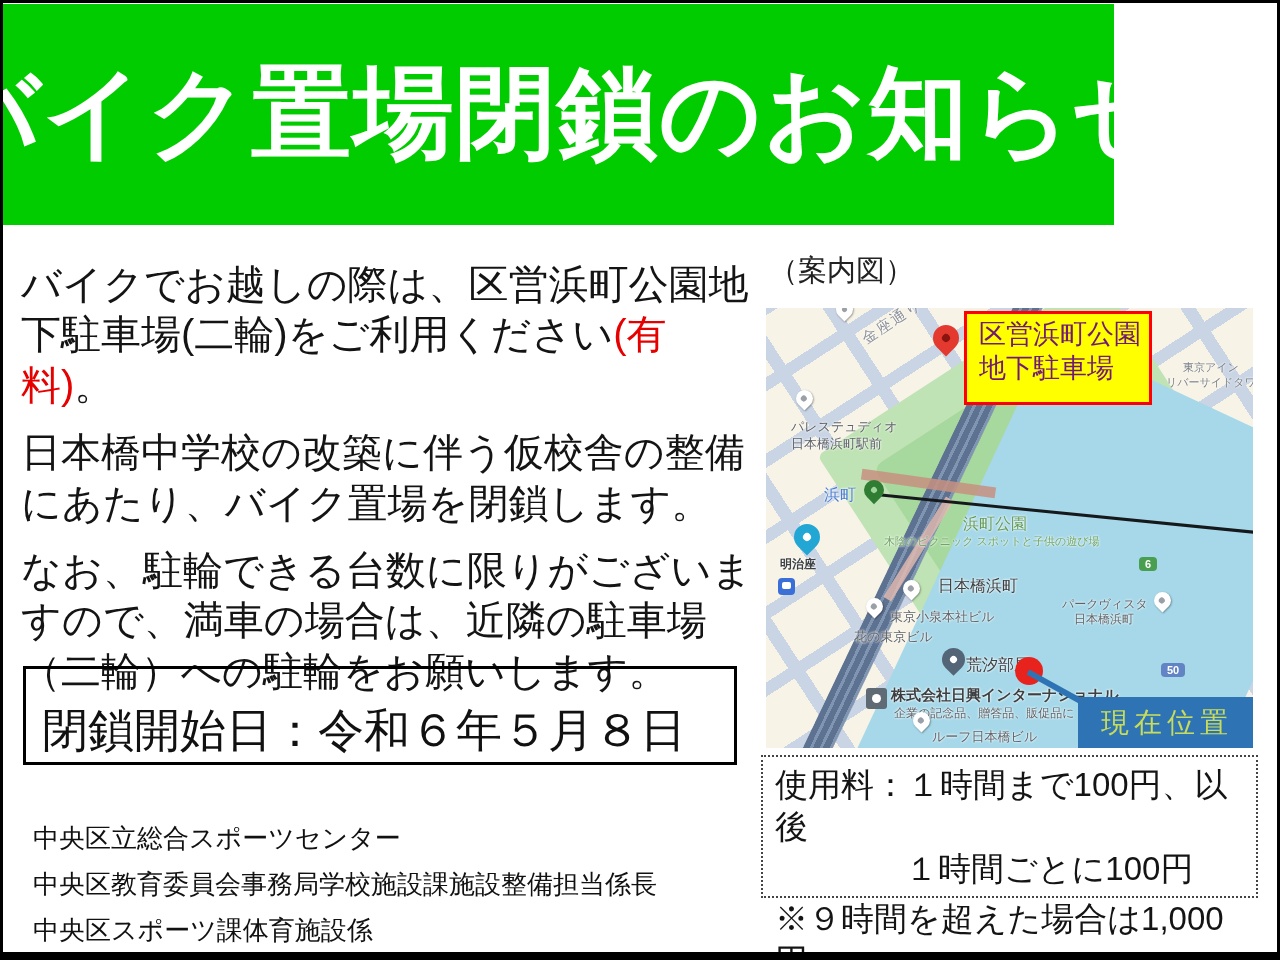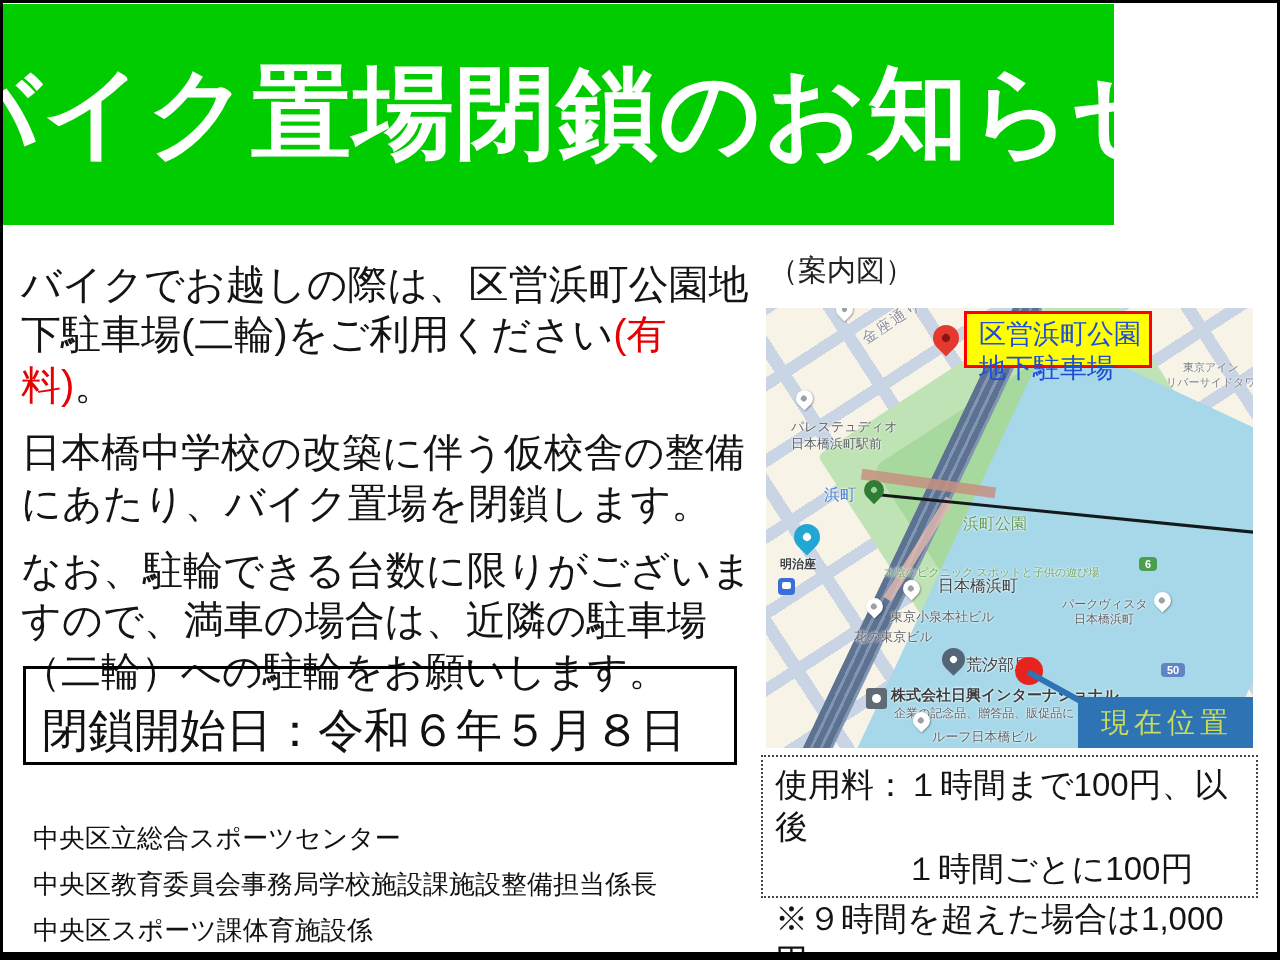--- a/index.html
+++ b/index.html
@@ -48,21 +48,21 @@
   .mlabel{position:absolute;white-space:nowrap;color:#5f6368;font-size:13px;z-index:7;
           text-shadow:0 0 2px #fff,0 0 3px #fff;}
   .street{left:92px;top:4px;transform:rotate(-34deg);color:#8d9199;font-size:15px;letter-spacing:2px;}
   .tower1{left:417px;top:52px;font-size:11px;color:#7d8287;}
   .tower2{left:400px;top:67px;font-size:11px;color:#7d8287;}
   .palace1{left:25px;top:110px;}
   .palace2{left:25px;top:127px;}
   .hamacho{left:58px;top:177px;color:#4a7fd1;font-size:16px;}
   .meijiza{left:14px;top:248px;color:#3c4043;font-size:12px;font-weight:bold;}
   .parkname{left:197px;top:206px;color:#649b5a;font-size:16px;}
-  .parkdesc{left:118px;top:226px;color:#6fa567;font-size:11px;margin-top:31px;}
+  .parkdesc{left:118px;top:226px;color:#6fa567;font-size:11px;}
   .area{left:172px;top:268px;color:#3c4043;font-size:16px;}
   .koizumi{left:124px;top:300px;}
   .hana{left:88px;top:320px;}
   .pv1{left:296px;top:288px;font-size:12px;}
   .pv2{left:308px;top:303px;font-size:12px;}
   .arashio{left:200px;top:347px;color:#3c4043;font-size:16px;}
   .nikko{left:125px;top:378px;color:#3c4043;font-size:15px;font-weight:bold;}
   .nikkodesc{left:128px;top:397px;font-size:12px;}
   .roof{left:166px;top:420px;}
   
@@ -89,23 +89,23 @@
   .pin-dark::after{background:#fff;}
   .sticon{position:absolute;left:12px;top:270px;width:17px;height:17px;background:#3a6fd8;
           border-radius:4px;z-index:7;}
   .sticon::after{content:"";position:absolute;left:4px;top:4px;width:9px;height:7px;
           background:#fff;border-radius:2px;}
   .sqicon{position:absolute;left:100px;top:380px;width:21px;height:21px;background:#5f6a74;
           border-radius:3px;z-index:7;}
   .sqicon::after{content:"";position:absolute;left:6px;top:6px;width:9px;height:9px;
           background:#fff;border-radius:50%;}
   
-  .callout{position:absolute;left:198px;top:3px;width:188px;height:57px;z-index:8;
+  .callout{position:absolute;left:198px;top:3px;width:188px;height:94px;z-index:8;
            box-sizing:border-box;background:#ffff00;border:3px solid #ff0000;
-           color:#1d4ed8;font-size:27px;line-height:1.25;padding:4px 0 0 12px;}
+           color:#701a75;font-size:27px;line-height:1.25;padding:4px 0 0 12px;}
   .cur-dot{position:absolute;left:249px;top:349px;width:28px;height:28px;
            border-radius:50%;background:#e8231e;z-index:7;}
   .cur-line{position:absolute;left:262px;top:361px;width:74px;height:6px;background:#2e74b5;
             transform:rotate(29deg);transform-origin:left center;z-index:7;}
   .cur-box{position:absolute;left:312px;top:389px;width:178px;height:51px;z-index:8;
            background:#2e74b5;color:#c9dc5a;font-size:28px;letter-spacing:5px;
            display:flex;align-items:center;justify-content:center;}
   
   .price{position:absolute;left:758px;top:752px;width:497px;height:143px;
          box-sizing:border-box;border:2px dotted #444;font-size:33px;line-height:42px;

